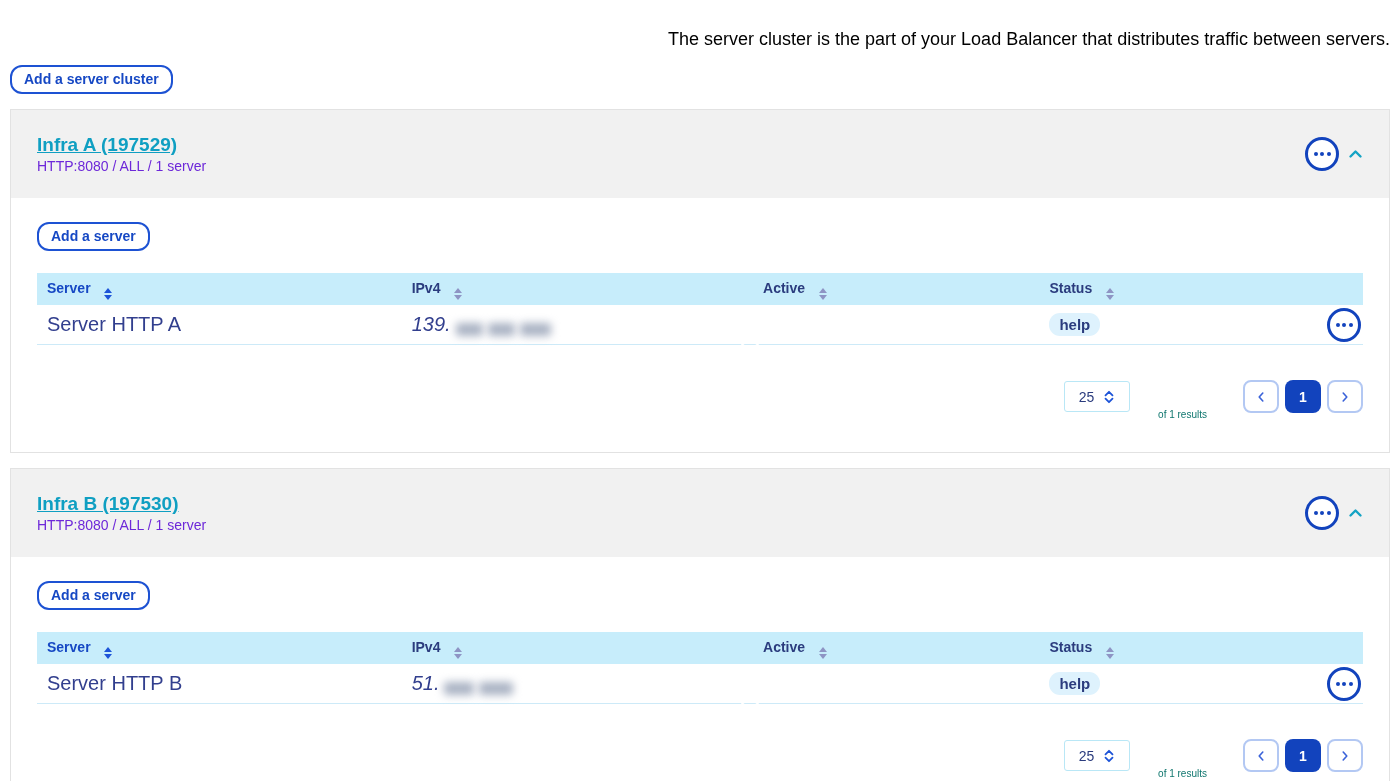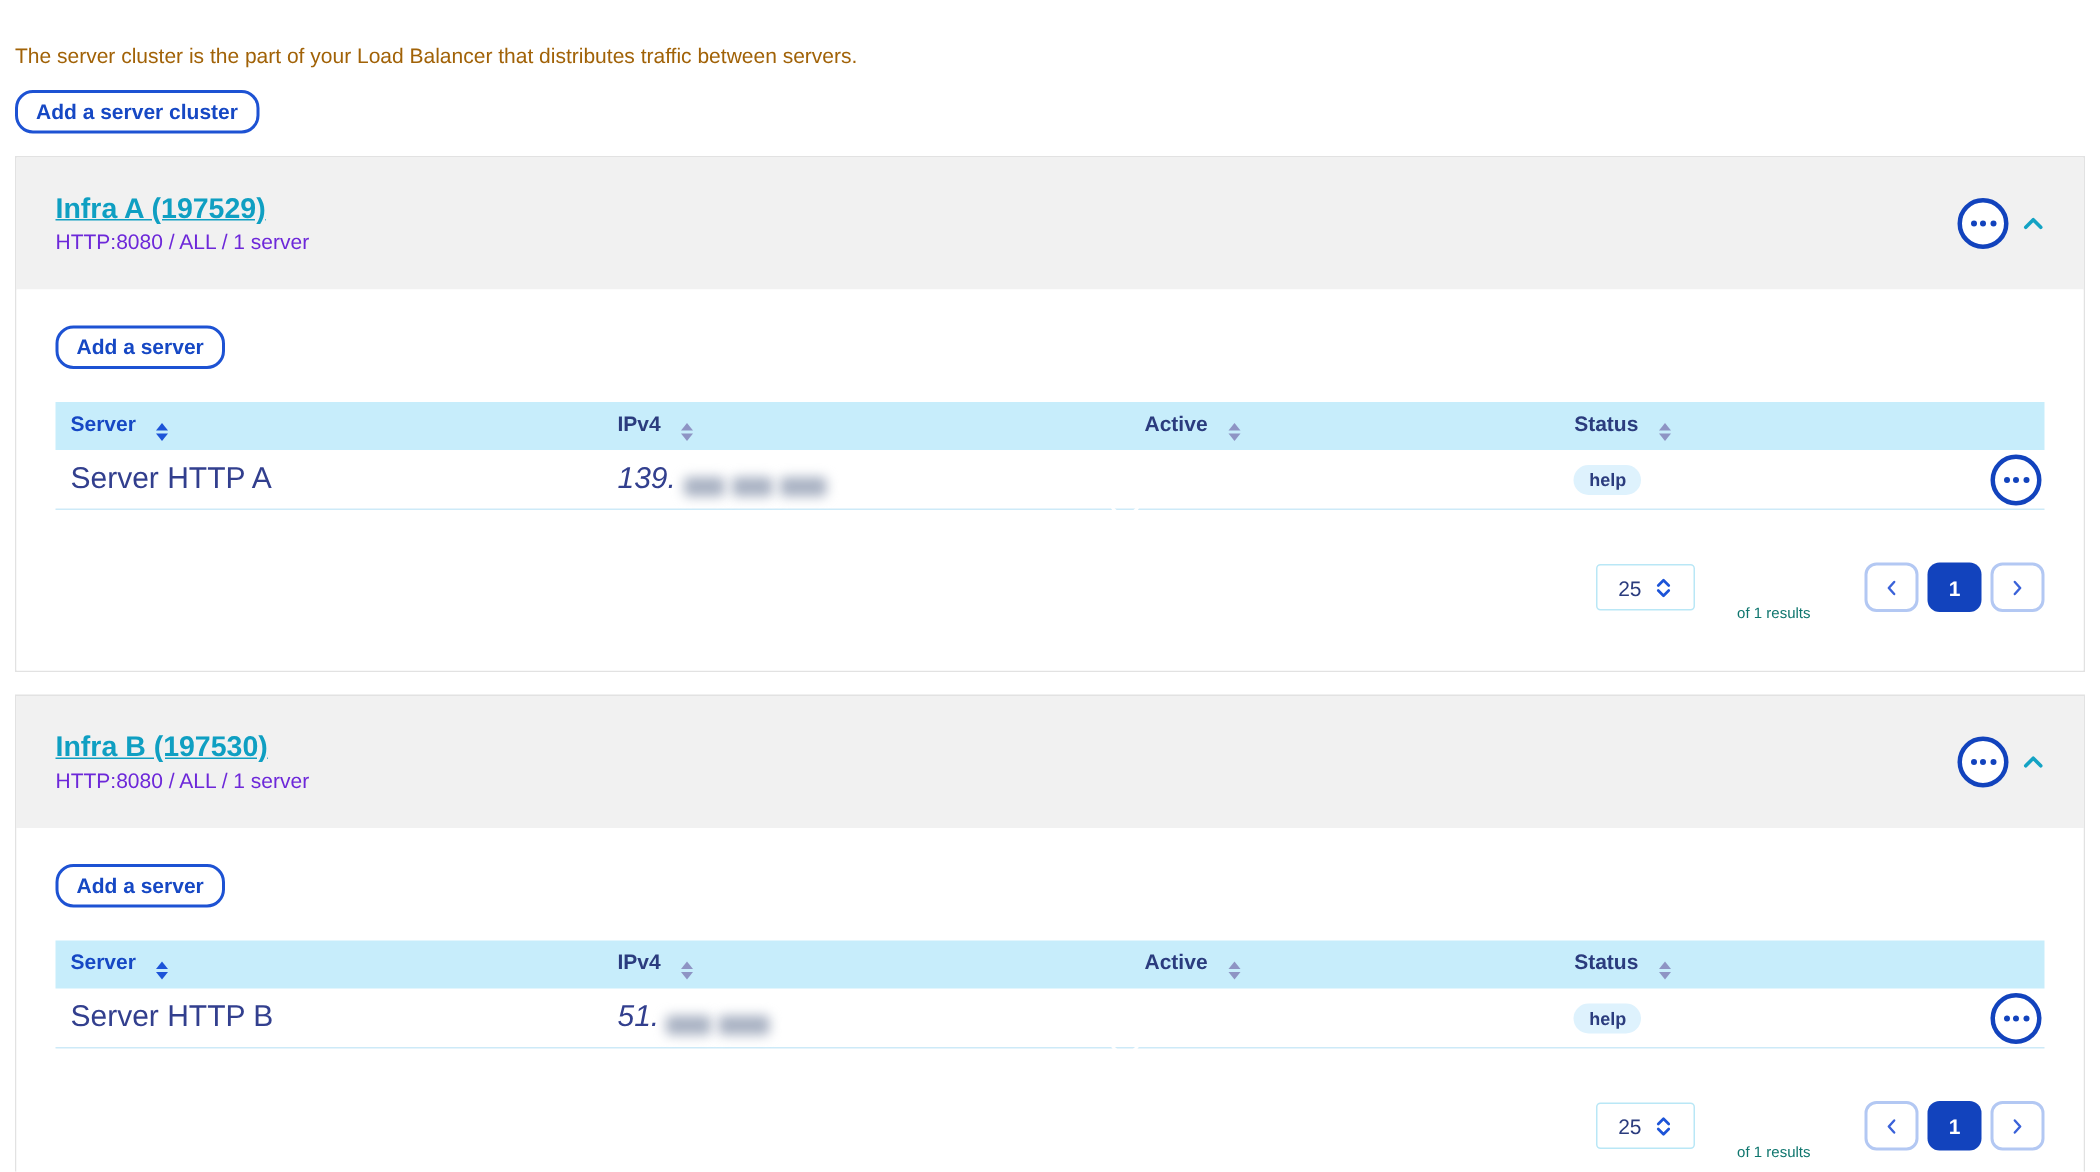--- a/index.html
+++ b/index.html
@@ -1,21 +1,21 @@
 <!DOCTYPE html>
 <html><head>
 <meta charset="utf-8">
 <style>
   * { margin:0; padding:0; box-sizing:border-box; }
   html,body { width:1400px; height:781px; overflow:hidden; background:#fff;
     font-family:"Liberation Sans","DejaVu Sans",sans-serif; }
   .page { padding:10px 10px 0 10px; }
 
   .page-title { font-size:23px; font-weight:600; color:#1b2e75; margin-top:2px; letter-spacing:.2px; }
-  .page-desc { font-size:14px; color:#a16207; margin-top:19px; }
+  .page-desc { font-size:18px; color:#000000; margin-top:19px;text-align:right; }
 
   .btn-outline { display:inline-block; margin-top:15px; background:#fff; border:2px solid #1d52d3;
     border-radius:12px; color:#1648c4; font-weight:bold; font-size:14px; padding:4px 12px;
     cursor:pointer; line-height:17px; }
 
   .panel { border:1px solid #e2e2e2; margin-top:15px; background:#fff; }
   .panel-header { background:#f1f1f1; padding:24px 26px; display:flex; align-items:center;
     justify-content:space-between; }
   .cluster-link { font-size:19px; font-weight:bold; color:#0f9fc2; text-decoration:underline; }
   .cluster-sub { font-size:14px; color:#6d28d9; margin-top:2px;text-align:right; }
@@ -49,21 +49,21 @@
   .sort.blue .dn { border-top-color:#1d54d8; }
 
   .cell-text { font-size:20px; color:#323f8e; }
   .ip-wrap { display:inline-flex; align-items:flex-end; gap:5px;font-style:italic; }
   .blur-blob { display:inline-block; height:13px; border-radius:3px; background:#a9b2c3; filter:blur(4px); }
 
   .toggle { position:relative; width:47px; height:26px; border-radius:13px; background:#1243bd; cursor:pointer; }
   .toggle .knob { position:absolute; top:2px; right:2px; width:22px; height:22px; border-radius:50%;
     border:2.5px solid #fff; display:flex; align-items:center; justify-content:center; }
 
-  .badge { display:inline-block; background:#def2fd; color:#2b3c7e; font-size:12px; font-weight:bold;
+  .badge { display:inline-block; background:#def2fd; color:#2b3c7e; font-size:15px; font-weight:bold;
     padding:3px 10px; border-radius:11px; }
 
   .pagination { margin-top:28px; display:flex; align-items:center; justify-content:flex-end; gap:28px; }
   .page-size { width:66px; height:31px; border:1px solid #b9e7f6; border-radius:3px; background:#fff;
     display:flex; align-items:center; justify-content:center; gap:9px; cursor:pointer; }
   .page-size span { font-size:14px; color:#2b3c7e; }
   .results-label { font-size:10px; color:#0f766e; margin-right:8px;margin-top:36px; }
   .pg-group { display:flex; align-items:center; gap:6px; }
   .pg-btn { width:36px; height:33px; border:2px solid #b3c8f3; border-radius:8px; background:#fff;
     display:flex; align-items:center; justify-content:center; cursor:pointer; }

